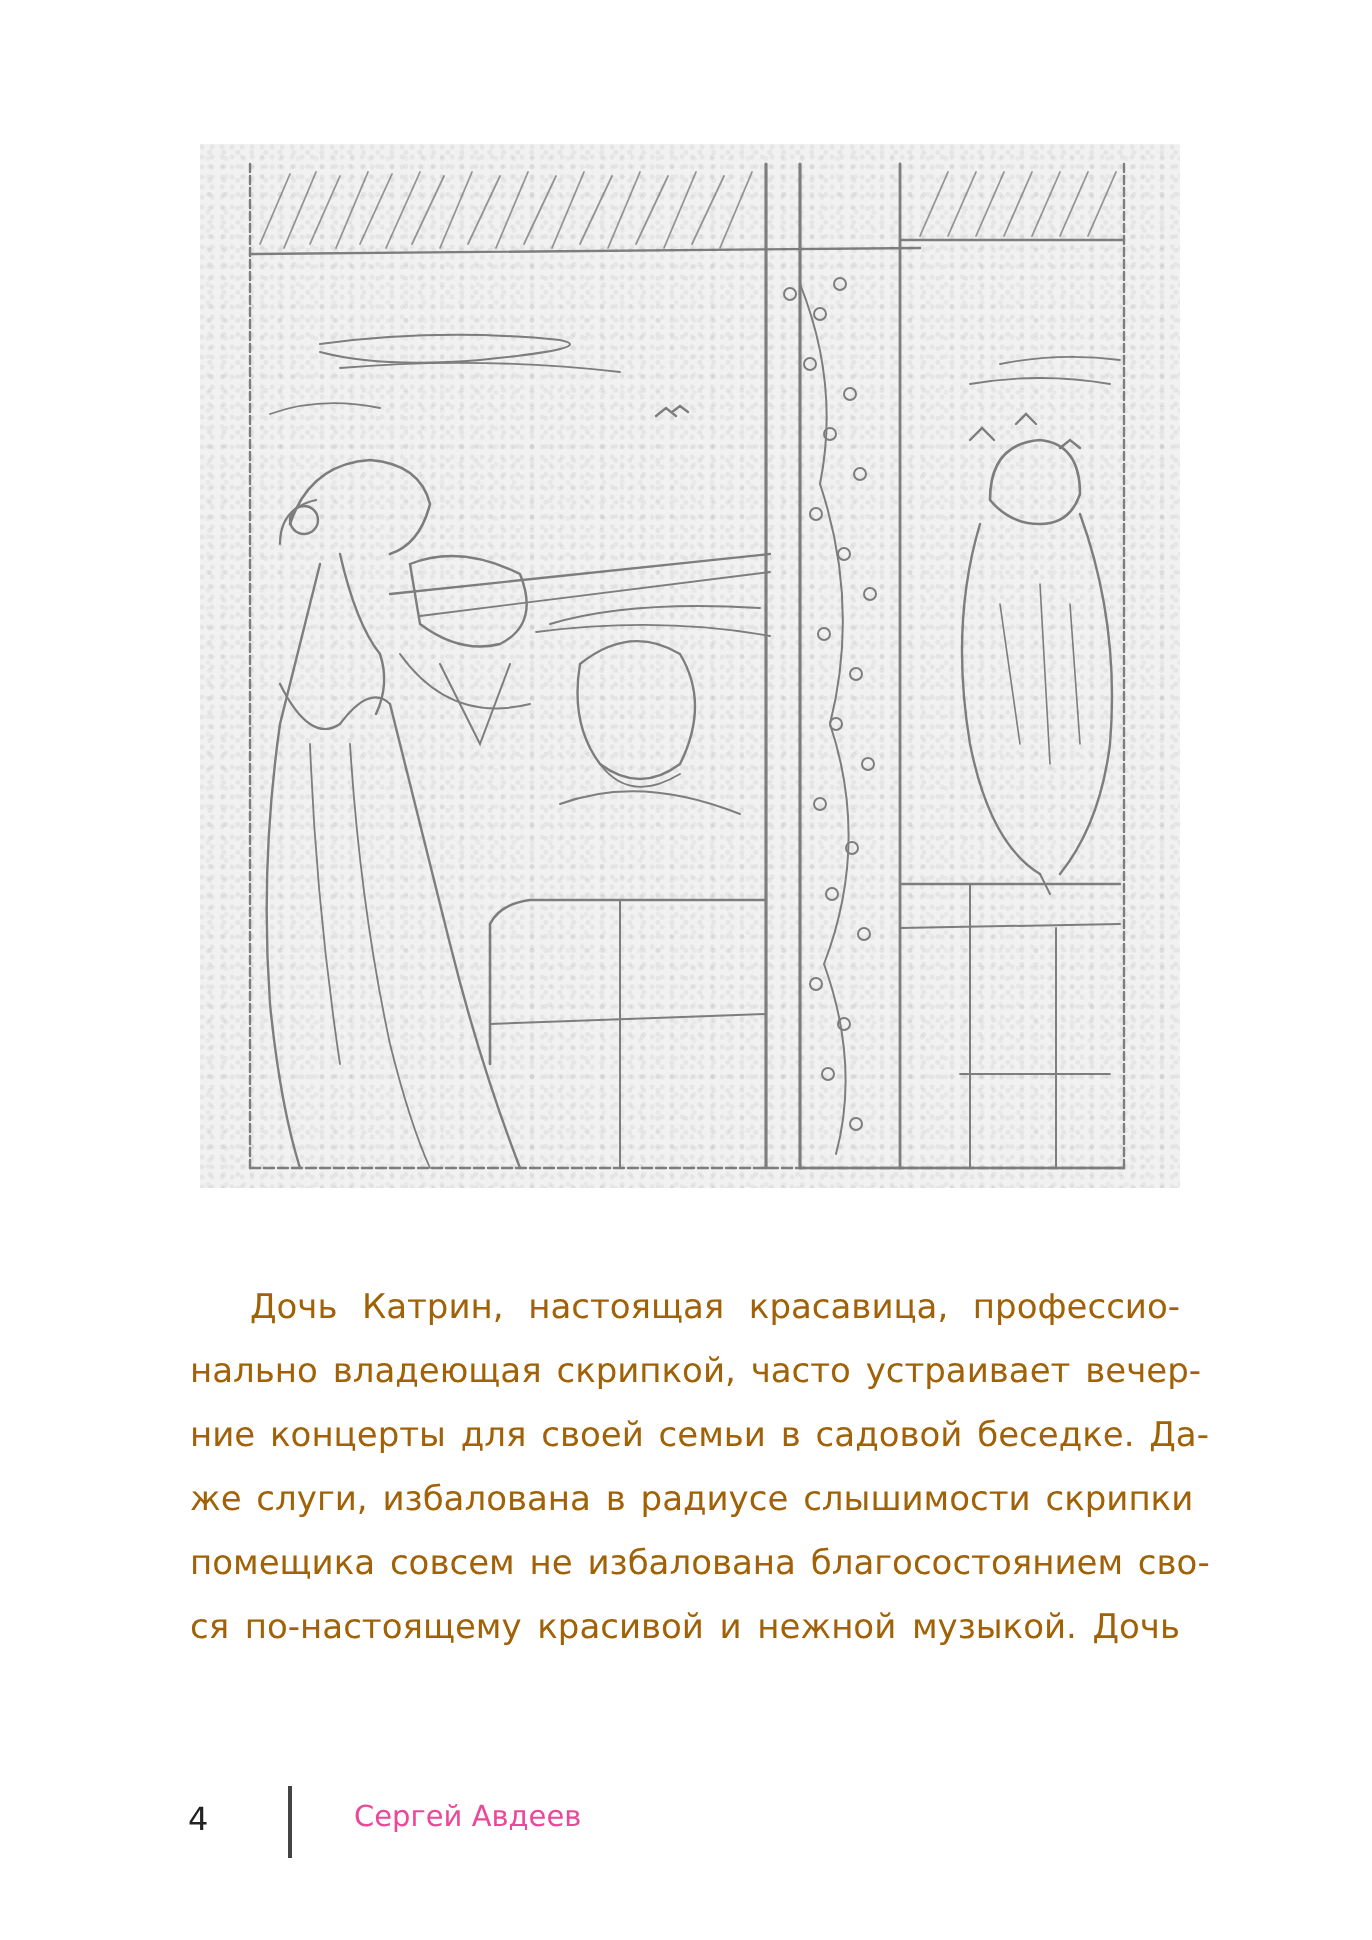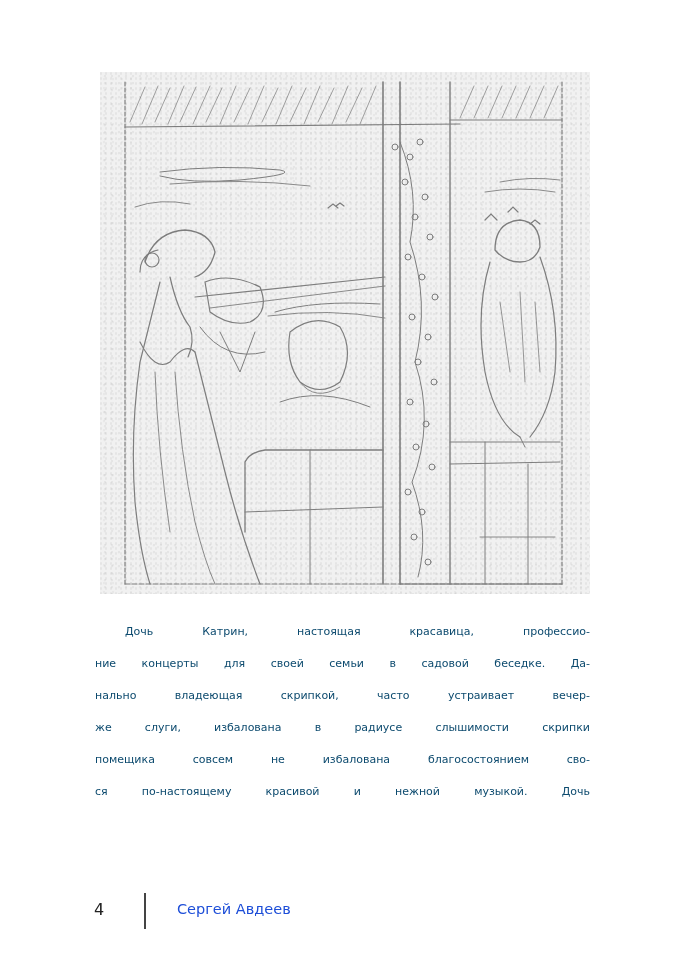--- a/index.html
+++ b/index.html
@@ -31,26 +31,26 @@
     .illustration svg {
       position: absolute;
       left: 0;
       top: 0;
       width: 490px;
       height: 522px;
     }
     .body-text {
       position: absolute;
       left: 95px;
-      top: 616px;
+      top: 638px;
       width: 495px;
-      font-size: 11px;
+      font-size: 17px;
       line-height: 32px;
       text-align: justify;
-      color: #0c4a6e;
+      color: #a16207;
     }
     .body-text .line {
       display: block;
       text-align: justify;
       text-align-last: justify;
       white-space: nowrap;
       height: 32px;
       word-spacing: 2px;
     }
     .body-text .line.first {
@@ -76,21 +76,21 @@
       top: 0;
       width: 1.5px;
       height: 36px;
       background: #444;
     }
     .author-name {
       position: absolute;
       left: 83px;
       top: 8px;
       font-size: 14.5px;
-      color: #1d4ed8;
+      color: #ec4899;
       white-space: nowrap;
     }
   </style>
 </head>
 <body>
 
 <div class="illustration">
   <svg viewBox="0 0 490 522" xmlns="http://www.w3.org/2000/svg">
     <g fill="none" stroke="#6a6a6a" stroke-width="1.2" stroke-linecap="round" opacity="0.85">
 
@@ -182,22 +182,22 @@
       <path d="M390 190 Q375 240 385 300 Q395 350 420 365" stroke-width="1.2"></path>
       <path d="M440 185 Q460 240 455 300 Q450 340 430 365" stroke-width="1.2"></path>
       <path d="M400 230 L410 300 M420 220 L425 310 M435 230 L440 300" stroke-width="0.8"></path>
       <path d="M420 365 L425 375" stroke-width="1"></path>
     </g>
   </svg>
 </div>
 
 <div class="body-text">
   <span class="line first">Дочь Катрин, настоящая красавица, профессио-</span>
+  <span class="line">нально владеющая скрипкой, часто устраивает вечер-</span>
   <span class="line">ние концерты для своей семьи в садовой беседке. Да-</span>
-  <span class="line">нально владеющая скрипкой, часто устраивает вечер-</span>
   <span class="line">же слуги, избалована в радиусе слышимости скрипки</span>
   <span class="line">помещика совсем не избалована благосостоянием сво-</span>
   <span class="line">ся по-настоящему красивой и нежной музыкой. Дочь</span>
 </div>
 
 <div class="footer">
   <span class="page-number">4</span>
   <span class="footer-rule"></span>
   <span class="author-name">Сергей Авдеев</span>
 </div>

